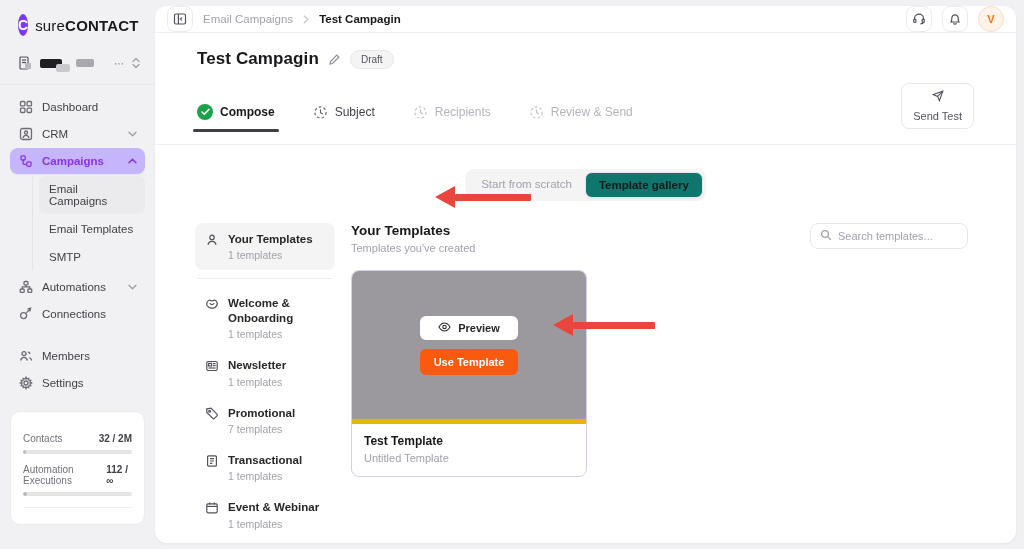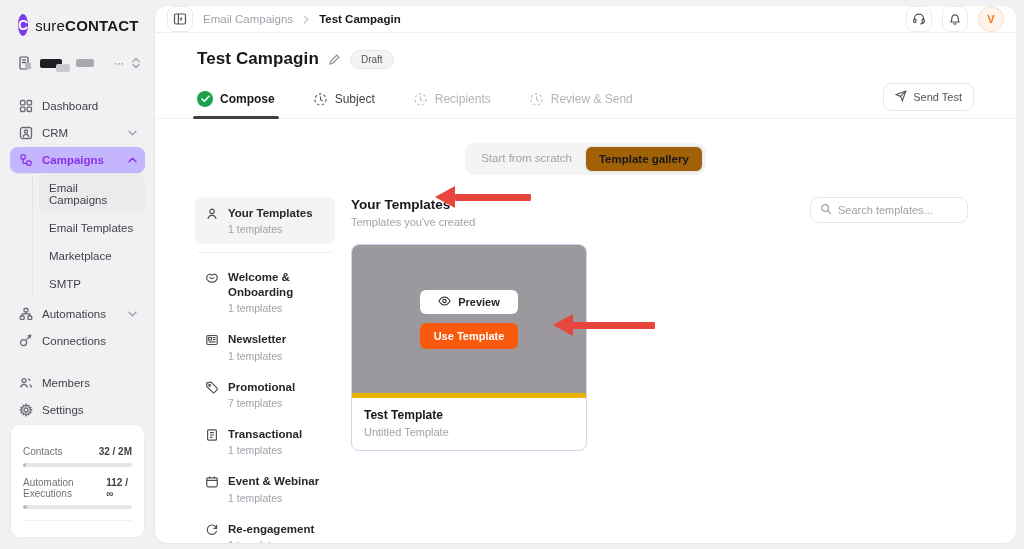--- a/index.html
+++ b/index.html
@@ -57,26 +57,26 @@
   .draft-pill { font-size:10px; color:#52525B; background:#F4F4F5; border:1px solid #E7E7EA; border-radius:999px; padding:3px 10px; }
 
   .tabs-row { display:flex; align-items:center; gap:38px; margin-top:14px; padding:0 42px; border-bottom:1px solid #F0F0F2; }
   .tab { display:flex; align-items:center; gap:7px; font-size:12px; padding:8px 0 11px; position:relative; cursor:pointer; }
   .tab.active { font-weight:bold; color:#18181B;text-align:right; }
   .tab.active::after { content:""; position:absolute; left:-4px; right:-4px; bottom:-1px; height:3px; background:#3F3F46; border-radius:2px; }
   .tab.pending-dark { color:#3F3F46; }
   .tab.pending { color:#B3B3BA; }
   .check-ic { width:16px; height:16px; border-radius:50%; background:#1CA24A; display:flex; align-items:center; justify-content:center; color:#fff; }
   .clock-ic { display:flex; color:currentColor; opacity:.85; }
-  .send-test { margin-left:auto; display:flex; align-items:center; gap:6px; font-size:11px; color:#52525B; border:1px solid #E7E7EA; border-radius:8px; background:#fff; padding:6px 11px; margin-bottom:7px; cursor:pointer; }
+  .send-test { margin-left:auto; display:flex; align-items:center; gap:6px; font-size:11px; color:#52525B; border:1px solid #E7E7EA; border-radius:8px; background:#fff; padding:6px 11px; margin-bottom:15px; cursor:pointer;flex-direction:column; }
 
   .toggle-row { display:flex; justify-content:center; margin-top:24px; }
   .seg { display:flex; background:#F4F4F5; border-radius:9px; padding:3px; }
   .seg-opt { font-size:11.5px; padding:6px 13px; border-radius:7px; color:#A1A1AA; cursor:pointer; }
-  .seg-opt.active { background:#a16207; color:#18181B; font-weight:bold; border:1px solid #E7E7EA; box-shadow:0 1px 2px rgba(0,0,0,.05); }
+  .seg-opt.active { background:#0f766e; color:#18181B; font-weight:bold; border:1px solid #E7E7EA; box-shadow:0 1px 2px rgba(0,0,0,.05); }
 
   .gallery-row { display:flex; margin-top:22px; padding:0 48px 0 40px; gap:16px; }
   .cats { width:140px; flex:0 0 140px; }
   .cat-item { display:flex; gap:9px; padding:9px 10px; border-radius:8px; cursor:pointer; align-items:flex-start; }
   .cat-item.selected { background:#F4F4F5; }
   .cat-item .cicon { color:#52525B; display:flex; margin-top:1px; }
   .cat-label { font-size:11.5px; font-weight:bold; color:#27272A; line-height:1.25; }
   .cat-count { font-size:10.5px; color:#A1A1AA; margin-top:3px; }
   .cat-divider { height:1px; background:#EFEFF1; margin:8px 2px; }
 
@@ -175,21 +175,20 @@
         <span>Campaigns</span>
         <span class="chev">
             <svg width="9" height="6" viewBox="0 0 9 6" fill="none" stroke="currentColor" stroke-width="1.4" stroke-linecap="round">
               <path d="M1 4.8 L4.5 1.2 L8 4.8"></path>
             </svg>
           </span>
       </div>
       <div class="subnav">
         <div class="sub-item selected">Email Campaigns</div>
         <div class="sub-item">Email Templates</div>
-        <div class="sub-item">Marketplace</div>
         <div class="sub-item">SMTP</div>
       </div>
       <div class="nav-item">
         <span class="nicon">
             <svg width="14" height="14" viewBox="0 0 14 14" fill="none" stroke="currentColor" stroke-width="1.3">
               <rect x="5" y="1.5" width="4" height="3.4" rx="1"></rect>
               <rect x="1.2" y="9" width="4" height="3.4" rx="1"></rect>
               <rect x="8.8" y="9" width="4" height="3.4" rx="1"></rect>
               <path d="M7 4.9 L7 6.8 M3.2 9 L3.2 6.8 L10.8 6.8 L10.8 9"></path>
             </svg>

